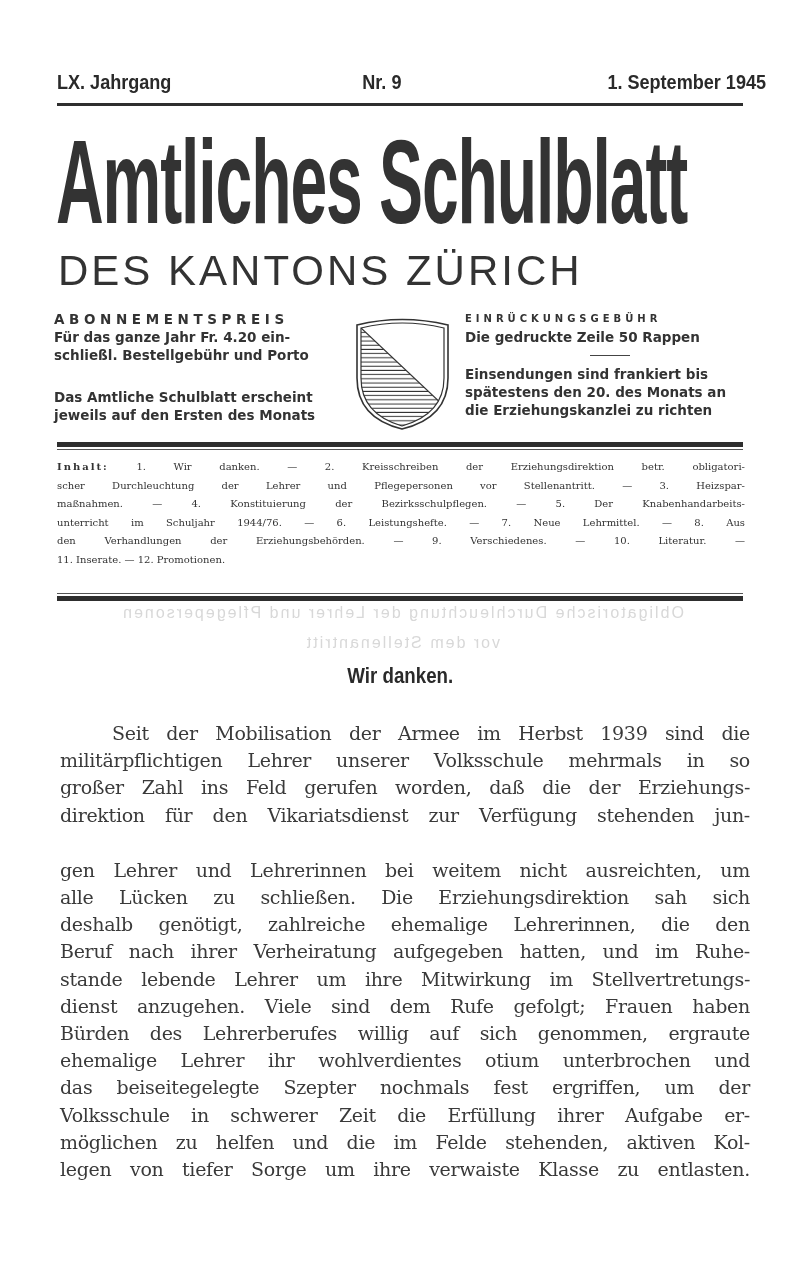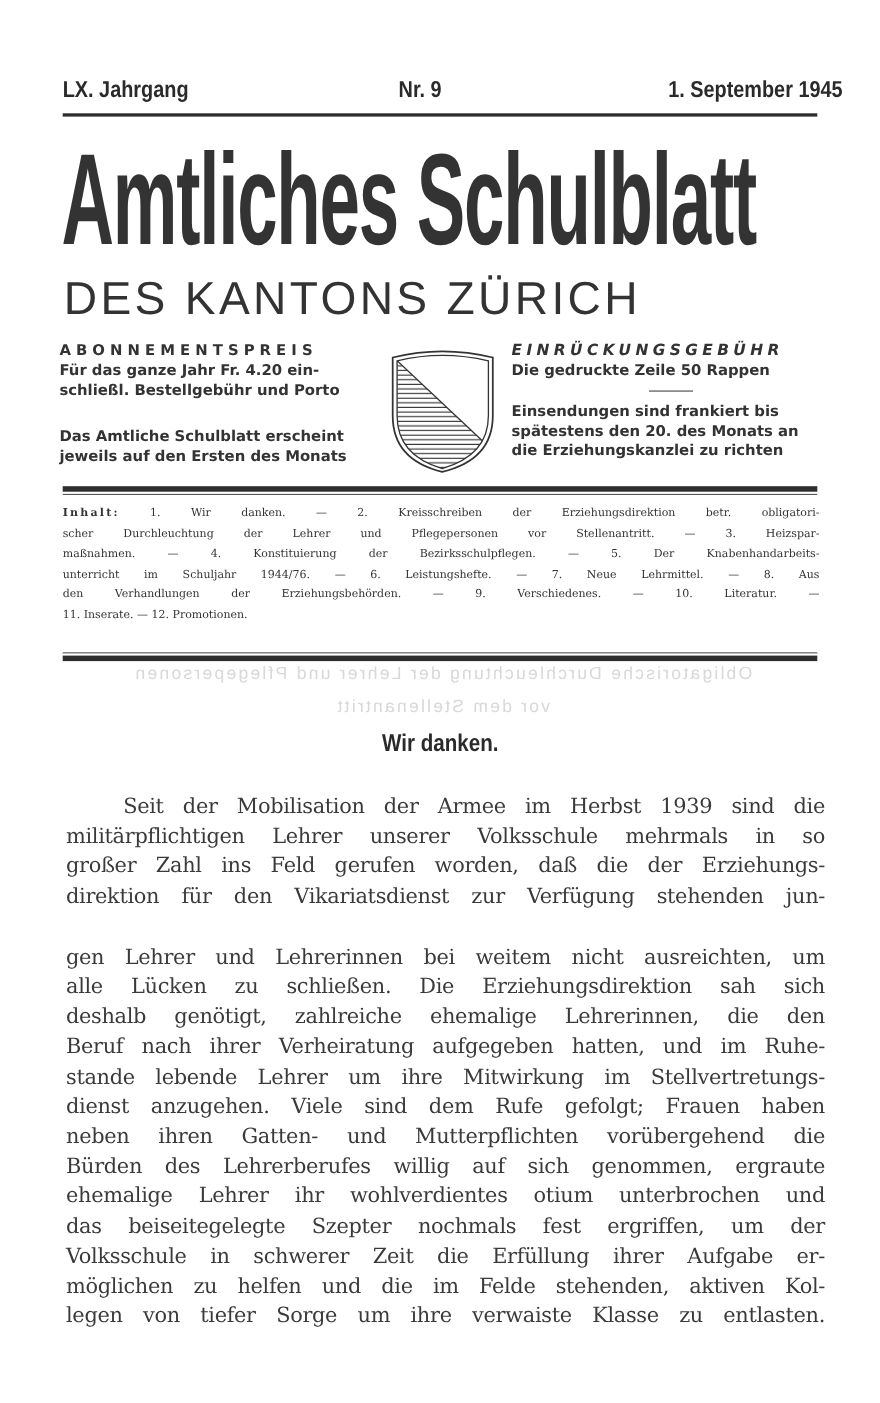--- a/index.html
+++ b/index.html
@@ -37,21 +37,21 @@
     font-size: 42px; line-height: 46px; color: #333; letter-spacing: 3px; white-space: nowrap;
   }
 
   .info-block {
     position: absolute; font-family: "DejaVu Sans", sans-serif; font-weight: bold;
     font-size: 13.5px; color: #333; line-height: 18px;
   }
   .info-left { left: 54px; top: 310px; width: 300px; }
   .info-right { left: 465px; top: 310px; width: 290px; }
   .spaced { letter-spacing: 4.6px; font-size: 13.5px; }
-  .spaced-r { letter-spacing: 4.0px; font-size: 14px; font-style: italic; }
+  .spaced-r { letter-spacing: 4.0px; font-size: 10px; }
   .info-block p { margin: 0; white-space: nowrap; }
   .gap { height: 14px; }
   .short-rule { width: 40px; height: 1px; background: #444; margin: 9px 0 9px 125px; }
 
   .shield {
     position: absolute; left: 355px; top: 318px; width: 95px; height: 112px;
   }
 
   .rule-double { position: absolute; left: 57px; width: 686px; }
   .rule-a { top: 442px; }
@@ -170,21 +170,20 @@
     <span class="line first" style="display: block; word-spacing: 11.724px;">Seit der Mobilisation der Armee im Herbst 1939 sind die</span>
     <span class="line" style="display: block; word-spacing: 19.2161px;">militärpflichtigen Lehrer unserer Volksschule mehrmals in so</span>
     <span class="line" style="display: block; word-spacing: 12.0243px;">großer Zahl ins Feld gerufen worden, daß die der Erziehungs-</span>
     <span class="line" style="display: block; word-spacing: 14.442px;">direktion für den Vikariatsdienst zur Verfügung stehenden jun-</span>
     <span class="line" style="display: block; word-spacing: 12.9062px; margin-top: 28px;">gen Lehrer und Lehrerinnen bei weitem nicht ausreichten, um</span>
     <span class="line" style="display: block; word-spacing: 19.7812px;">alle Lücken zu schließen. Die Erziehungsdirektion sah sich</span>
     <span class="line" style="display: block; word-spacing: 19.8906px;">deshalb genötigt, zahlreiche ehemalige Lehrerinnen, die den</span>
     <span class="line" style="display: block; word-spacing: 10.8906px;">Beruf nach ihrer Verheiratung aufgegeben hatten, und im Ruhe-</span>
     <span class="line" style="display: block; word-spacing: 12.9353px;">stande lebende Lehrer um ihre Mitwirkung im Stellvertretungs-</span>
     <span class="line" style="display: block; word-spacing: 14.0156px;">dienst anzugehen. Viele sind dem Rufe gefolgt; Frauen haben</span>
-    <span class="line" style="display: block; word-spacing: 20.526px;">neben ihren Gatten- und Mutterpflichten vorübergehend die</span>
     <span class="line" style="display: block; word-spacing: 14.9129px;">Bürden des Lehrerberufes willig auf sich genommen, ergraute</span>
     <span class="line" style="display: block; word-spacing: 17.9453px;">ehemalige Lehrer ihr wohlverdientes otium unterbrochen und</span>
     <span class="line" style="display: block; word-spacing: 18.4598px;">das beiseitegelegte Szepter nochmals fest ergriffen, um der</span>
     <span class="line" style="display: block; word-spacing: 15.7324px;">Volksschule in schwerer Zeit die Erfüllung ihrer Aufgabe er-</span>
     <span class="line" style="display: block; word-spacing: 12.6319px;">möglichen zu helfen und die im Felde stehenden, aktiven Kol-</span>
     <span class="line last" style="display: block; word-spacing: 12.7812px;">legen von tiefer Sorge um ihre verwaiste Klasse zu entlasten.</span>
   </div>
 
 </div>
 

